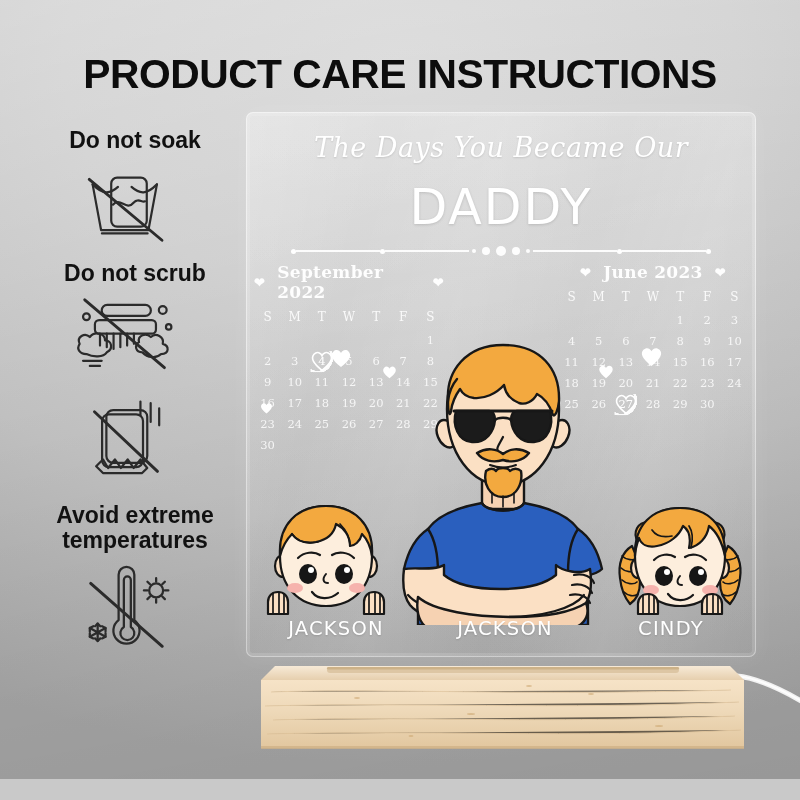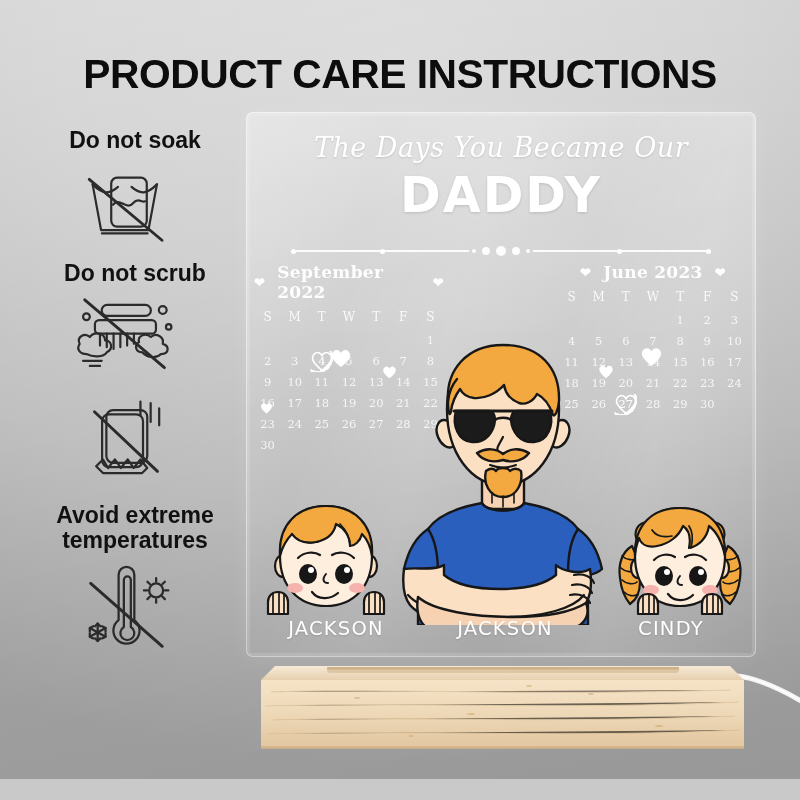--- a/index.html
+++ b/index.html
@@ -67,22 +67,22 @@
   }
 
   .headline{position:absolute;left:0;right:0;top:20px;text-align:center;z-index:3;}
   .headline .l1{
     display:block;color:#fff;font-size:27px;
     font-family:"DejaVu Serif",serif;font-style:italic;font-weight:400;
     letter-spacing:.5px;
     text-shadow:0 1px 2px rgba(0,0,0,.12);
   }
   .headline .l2{
-    display:block;color:#fff;font-size:49px;font-weight:bold;
-    font-family:"DejaVu Sans",sans-serif;letter-spacing:2px;margin-top:4px;
+    display:block;color:#fff;font-size:49px;font-weight:normal;
+    font-family:"DejaVu Sans",sans-serif;letter-spacing:2px;margin-top:16px;
     text-shadow:0 1px 3px rgba(0,0,0,.14);
   }
   .divider{
     position:absolute;left:45px;right:45px;top:133px;height:12px;z-index:3;
     display:flex;align-items:center;justify-content:center;
   }
   .divider .seg{height:2px;background:rgba(255,255,255,.92);flex:1 1 auto;}
   .divider .dot{border-radius:50%;background:rgba(255,255,255,.95);margin:0 3px;flex:0 0 auto;}
   .divider .endcap{width:5px;height:5px;border-radius:50%;background:#fff;flex:0 0 auto;}
 

